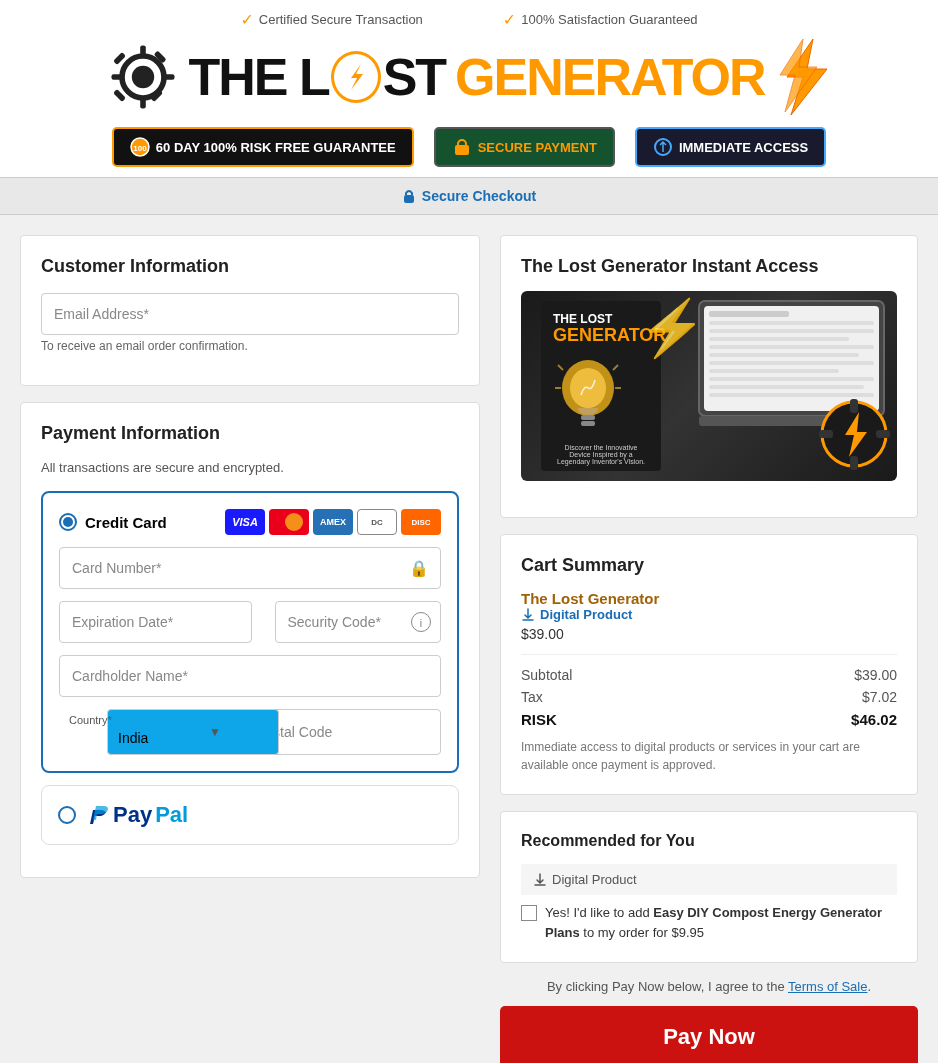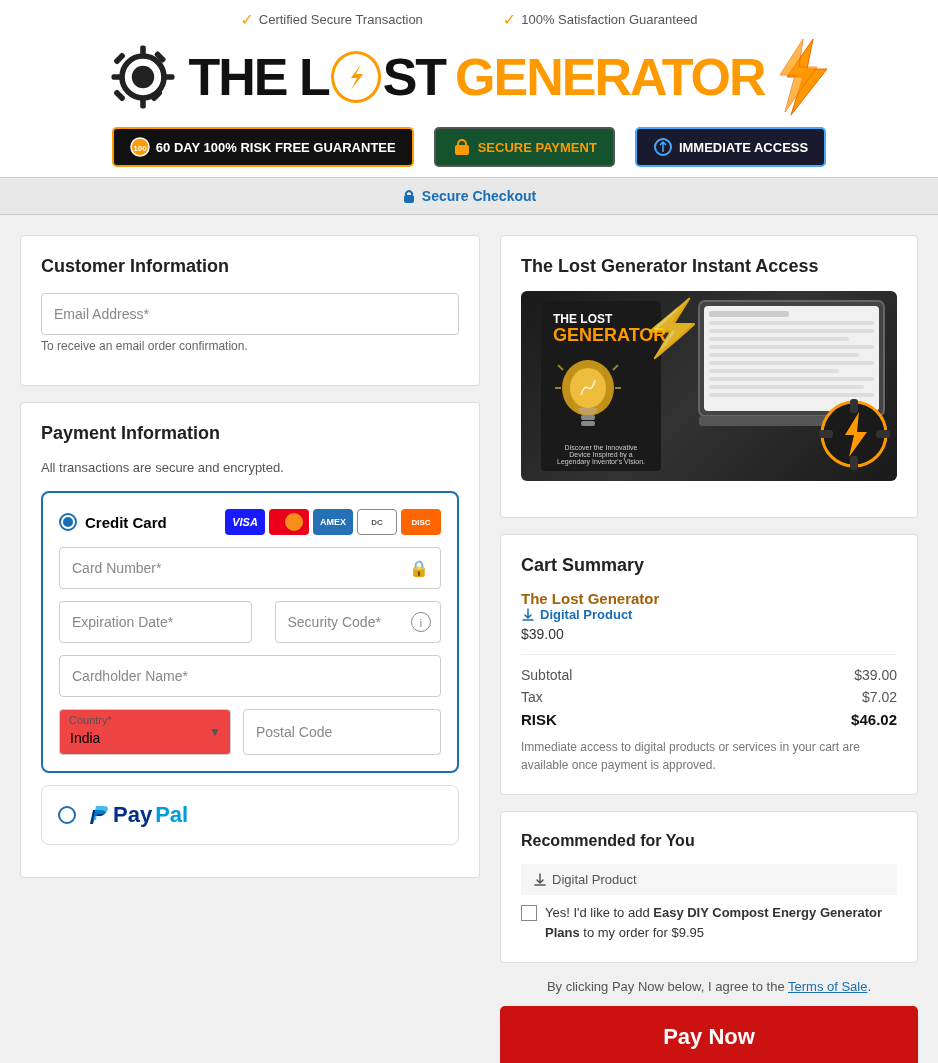--- a/index.html
+++ b/index.html
@@ -55,21 +55,21 @@
     .two-col { display: flex; gap: 12px; }
     .two-col .form-input { flex: 1; }
     .security-row { position: relative; padding-left: 11px; }
     .security-row input { padding-right: 36px; }
     .info-icon { position: absolute; right: 10px; top: 50%; transform: translateY(-50%); width: 20px; height: 20px; border-radius: 50%; border: 1.5px solid #888; display: flex; align-items: center; justify-content: center; font-size: 11px; color: #888; cursor: pointer; }
 
     .country-row { display: flex; gap: 12px; }
     .country-label { font-size: 11px; color: #555; position: absolute; top: 4px; left: 10px; }
     .country-select-wrapper { position: relative; flex: 1; }
     .country-select-wrapper .country-label { position: absolute; top: 5px; left: 10px; font-size: 11px; color: #555; pointer-events: none; z-index: 1; }
-    .country-select-wrapper select { width: 100%; border: 1px solid #ccc; border-radius: 4px; padding: 20px 12px 8px 10px; font-size: 14px; appearance: none; background: #ef4444; }
+    .country-select-wrapper select { width: 100%; border: 1px solid #ccc; border-radius: 4px; padding: 20px 12px 8px 10px; font-size: 14px; appearance: none; background: #0ea5e9; margin-left: 48px; }
     .chevron-down { position: absolute; right: 10px; top: 50%; transform: translateY(-50%); font-size: 12px; color: #555; pointer-events: none; }
 
     .paypal-option { display: flex; align-items: center; gap: 10px; }
     .paypal-logo { display: flex; gap: 3px; font-size: 22px; font-weight: 700; }
 
     
     .right-col { flex: 1; padding-left: 20px; }
 
     .right-section { background: #fff; border: 1px solid #ddd; border-radius: 4px; padding: 20px; margin-bottom: 16px; }
     .product-title { font-size: 18px; font-weight: 700; color: #222; margin-bottom: 14px; }

